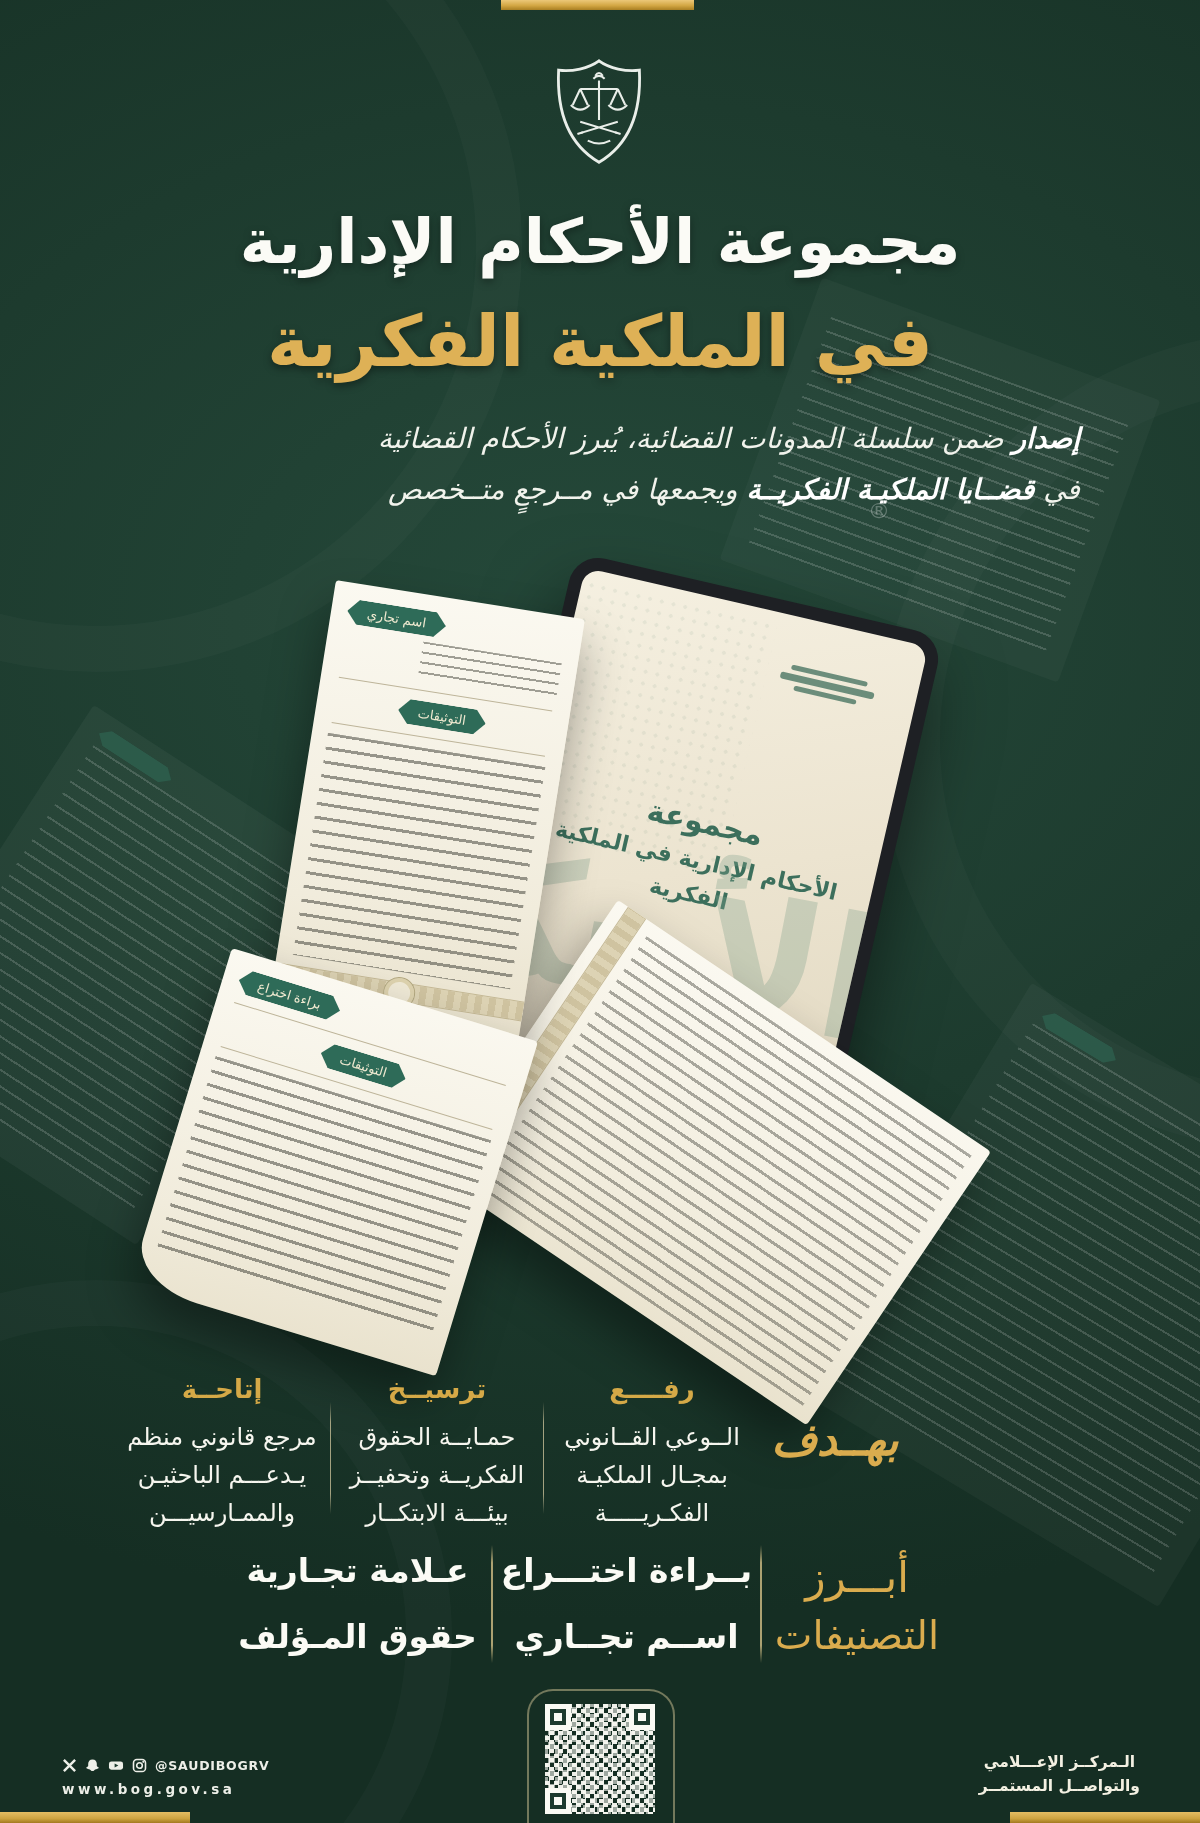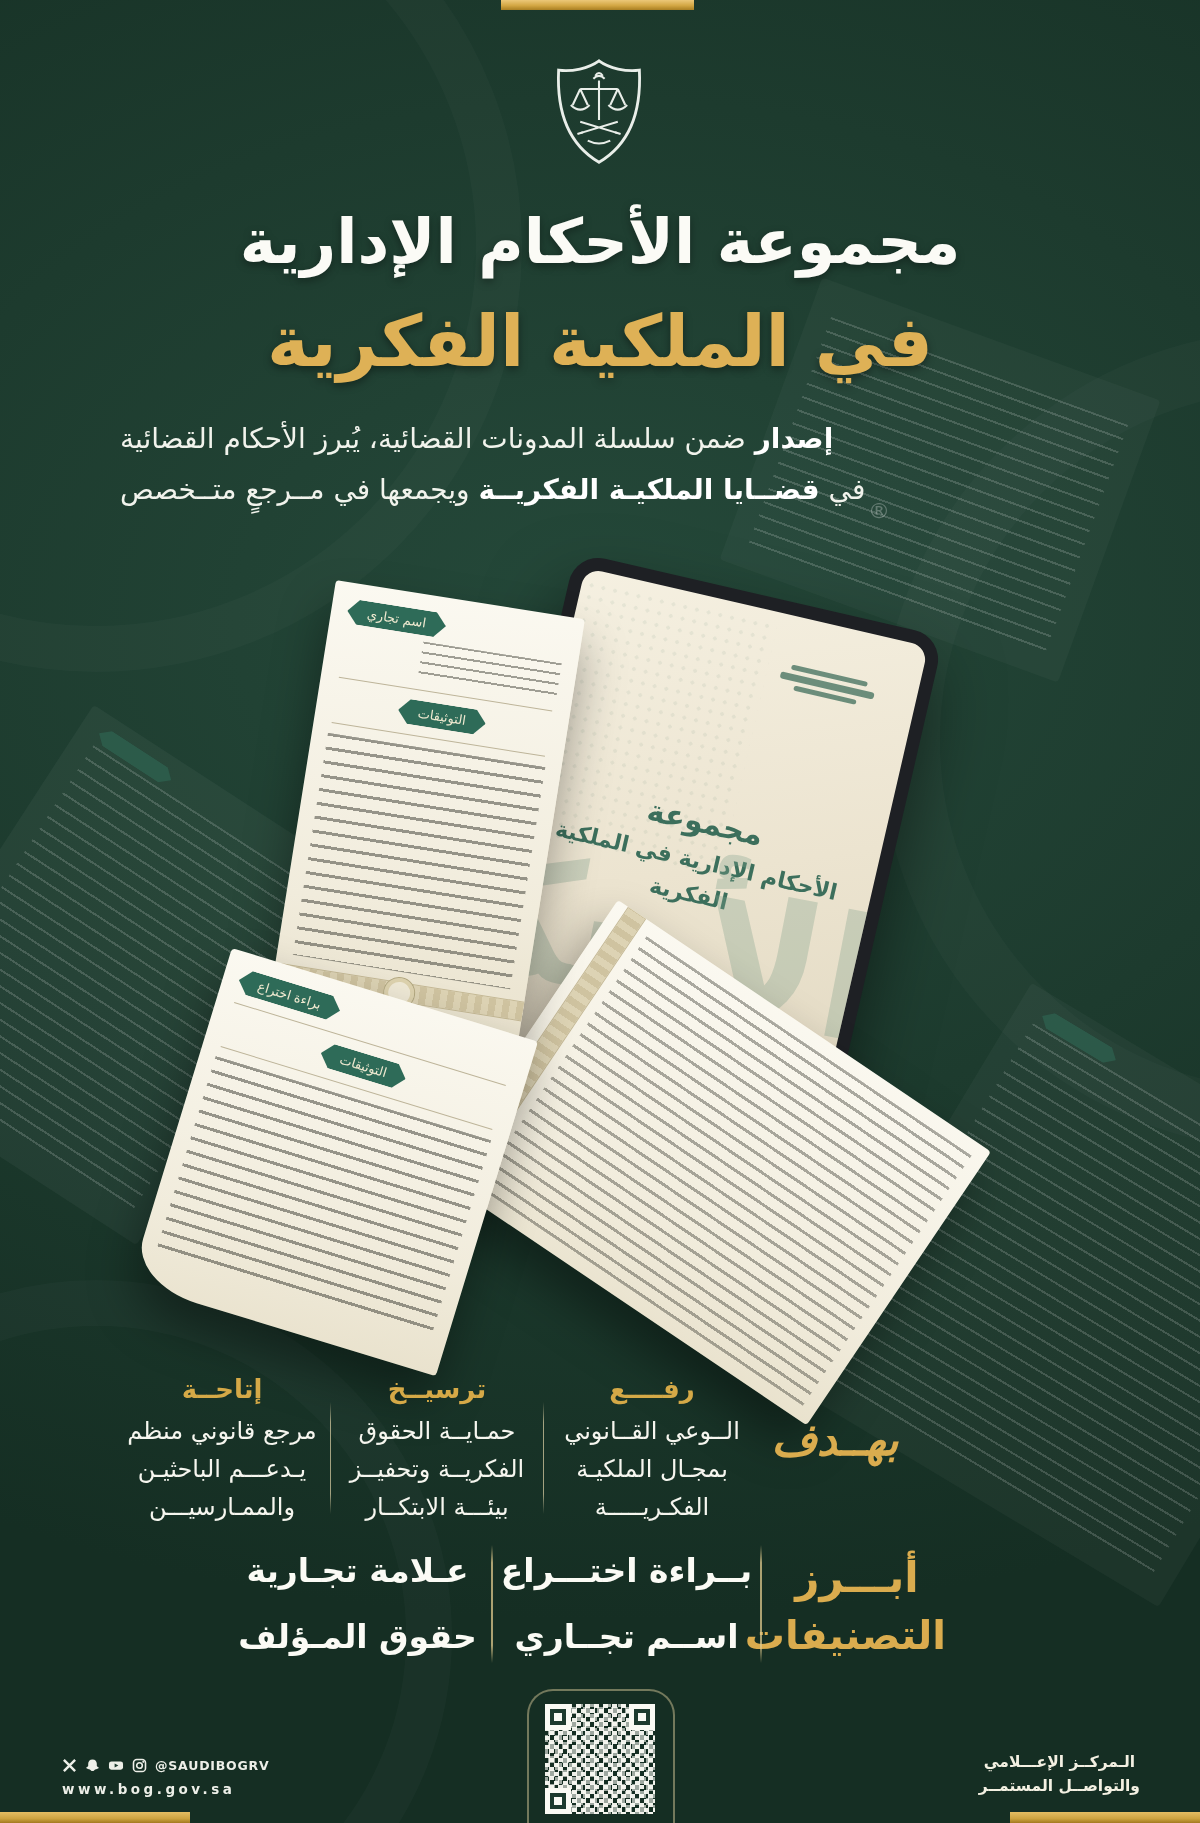--- a/index.html
+++ b/index.html
@@ -27,22 +27,22 @@
   .top-bar{position:absolute;left:501px;top:0;width:193px;height:10px;
     background:linear-gradient(180deg,#ecc878 0%,#d3a744 55%,#a97f22 100%);}
   .logo{position:absolute;left:552px;top:58px;width:94px;height:108px;}
   
   .title1{position:absolute;left:0;right:0;top:192px;text-align:center;direction:rtl;
     color:#fbfbf6;font-size:62px;font-weight:700;letter-spacing:0;line-height:100px;
     text-shadow:0 3px 8px rgba(0,0,0,.35);}
   .title2{position:absolute;left:0;right:0;top:286px;text-align:center;direction:rtl;
     color:#deb156;font-size:71px;font-weight:800;line-height:112px;
     text-shadow:0 3px 8px rgba(0,0,0,.4);}
-  .intro{position:absolute;left:120px;right:120px;top:413px;text-align:left;direction:rtl;
-    color:#f1f3ec;font-size:28px;line-height:51px;font-weight:400;}
+  .intro{position:absolute;left:120px;right:120px;top:413px;text-align:right;direction:rtl;
+    color:#f1f3ec;font-size:28px;line-height:51px;font-weight:400;font-style:italic;}
   .intro b{font-weight:800;color:#ffffff;}
   
   .badge{display:inline-block;background:#2e6b58;color:#efe9d0;font-size:13px;line-height:15px;
     padding:5px 20px;white-space:nowrap;
     clip-path:polygon(0 50%,11px 0,calc(100% - 11px) 0,100% 50%,calc(100% - 11px) 100%,11px 100%);
     box-shadow:0 1px 2px rgba(0,0,0,.25);}
   .rule{border-top:1px solid #bdb499;margin:10px 2px;}
   .textlines{background:repeating-linear-gradient(to bottom,rgba(72,72,63,.55) 0 3px,transparent 3px 14px);}
   .ornament{background:repeating-linear-gradient(90deg,#ddd3b4 0 7px,#cfc3a0 7px 14px);
     border-top:1px solid #c4b894;border-bottom:1px solid #c4b894;position:relative;}
@@ -78,27 +78,27 @@
     padding:14px 14px 14px 44px;box-sizing:border-box;}
   .page-right .strip{position:absolute;left:12px;top:0;bottom:0;width:20px;
     background:repeating-linear-gradient(0deg,#ddd3b4 0 7px,#cfc3a0 7px 14px);
     border-left:1px solid #c4b894;border-right:1px solid #c4b894;}
   .page-right .body-lines{height:100%;background:repeating-linear-gradient(to bottom,rgba(72,72,63,.45) 0 3px,transparent 3px 13px);}
   
   .goals{position:absolute;left:140px;top:1372px;width:770px;direction:rtl;display:flex;align-items:flex-start;}
   .goal-label{width:150px;flex:none;text-align:center;color:#daac4e;font-size:44px;font-weight:800;padding-top:42px;font-style:italic;}
   .goal-col{flex:none;text-align:center;padding:0 8px;}
   .gc1{width:200px;}.gc2{width:196px;}.gc3{width:200px;}
-  .goal-head{color:#d5a947;font-size:26px;font-weight:800;line-height:34px;margin-bottom:6px;}
+  .goal-head{color:#d5a947;font-size:26px;font-weight:800;line-height:34px;margin-bottom:12px;}
   .goal-line{color:#f6f6ef;font-size:24px;font-weight:500;line-height:38px;white-space:nowrap;}
   .vdiv{flex:none;width:1px;height:112px;margin-top:30px;
     background:linear-gradient(180deg,transparent,rgba(238,222,176,.65) 18%,rgba(238,222,176,.65) 82%,transparent);}
   
   .cats{position:absolute;left:230px;top:1545px;width:716px;direction:rtl;display:flex;align-items:center;}
-  .cat-title{width:178px;flex:none;text-align:center;color:#daac4e;font-weight:700;}
+  .cat-title{width:178px;flex:none;text-align:center;color:#daac4e;font-weight:400;}
   .cat-title .t1{font-size:42px;line-height:62px;}
   .cat-title .t2{font-size:40px;line-height:52px;}
   .cat-col{flex:1;display:flex;flex-direction:column;gap:24px;text-align:center;}
   .cat-item{color:#fbfbf5;font-size:33px;font-weight:700;line-height:42px;white-space:nowrap;}
   .pipe{flex:none;width:2px;height:118px;background:linear-gradient(180deg,transparent,rgba(222,200,140,.75) 15%,rgba(222,200,140,.75) 85%,transparent);margin:0 6px;}
   
   .qr-frame{position:absolute;left:527px;top:1689px;width:144px;height:134px;
     border:2px solid rgba(210,196,150,.5);border-bottom:none;border-radius:26px 26px 0 0;}
   .qr{position:absolute;left:16px;top:13px;width:110px;height:110px;
     background:

